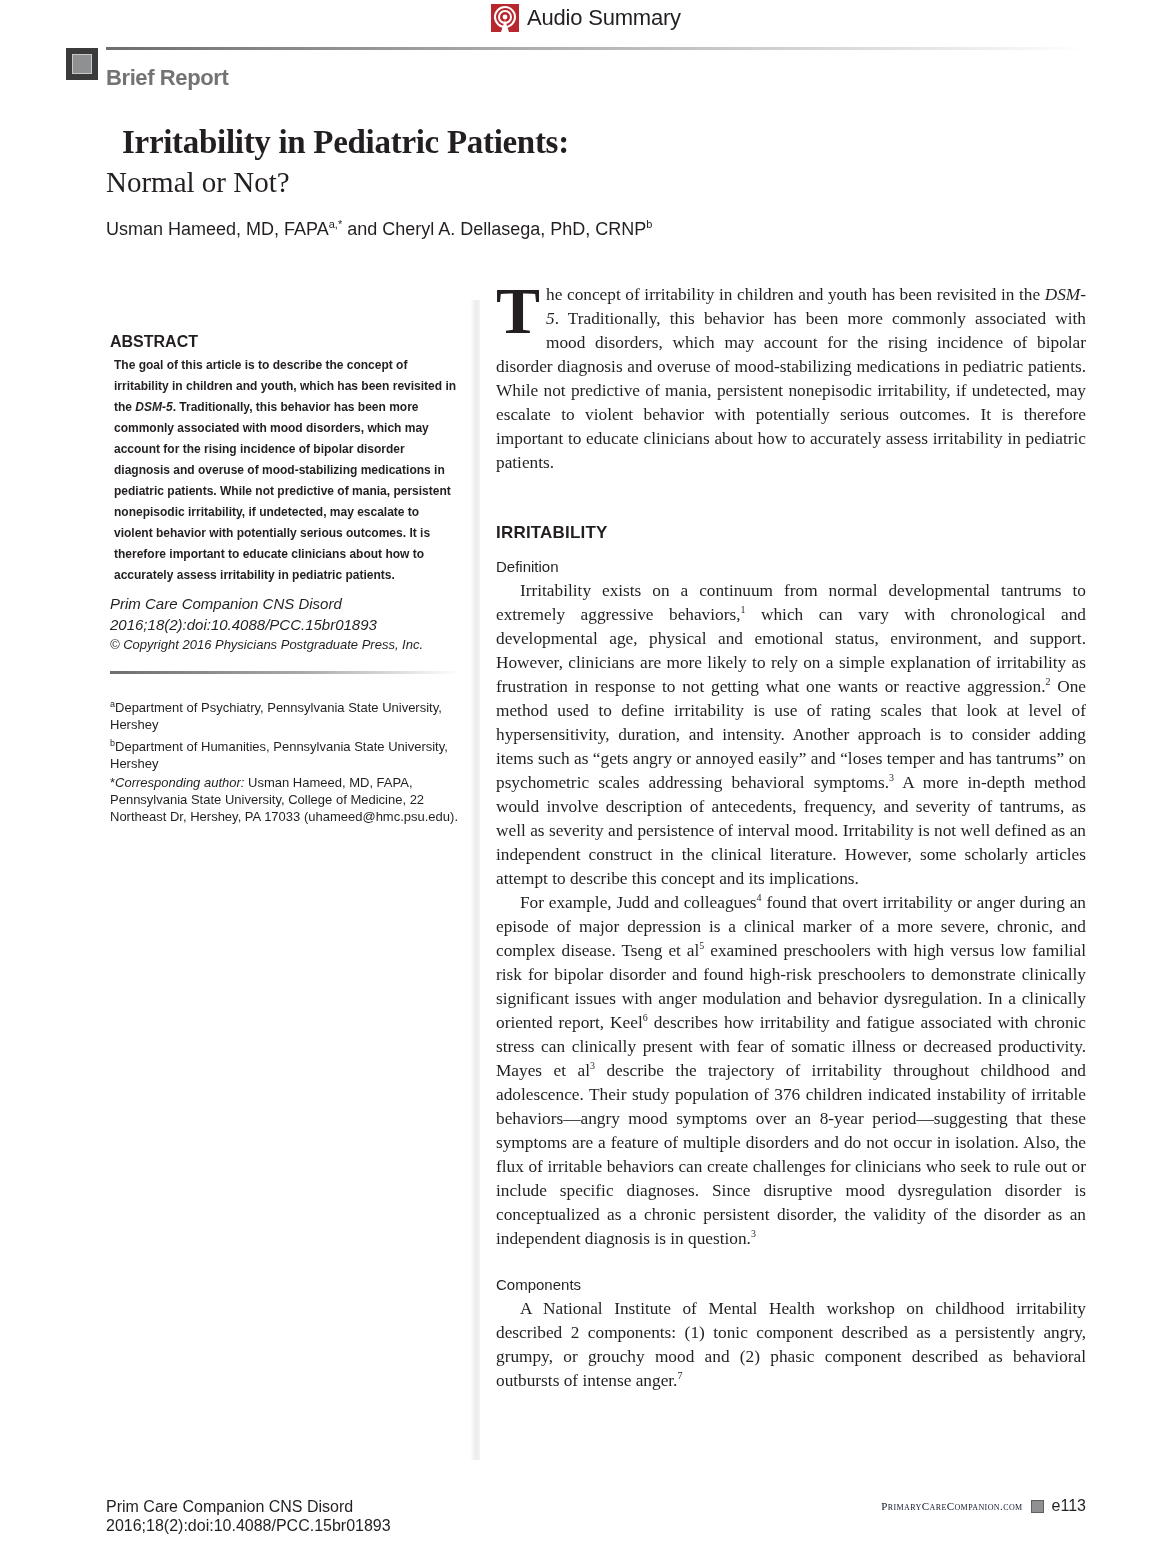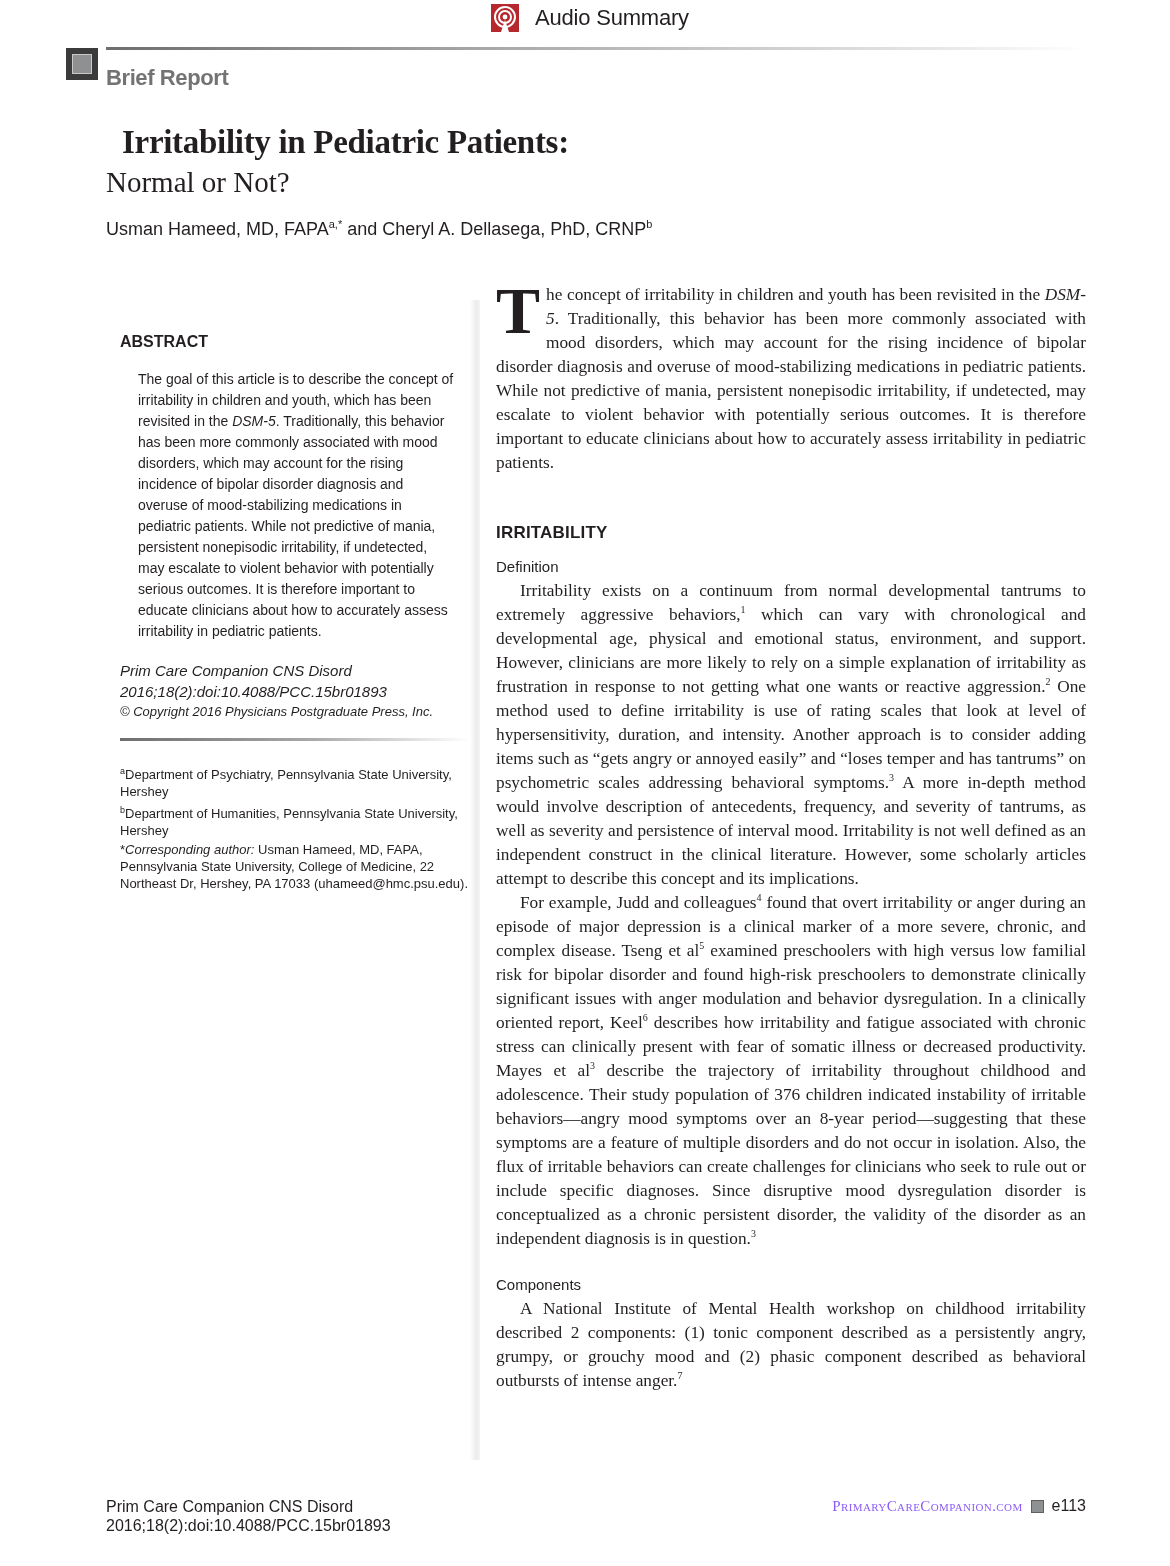--- a/index.html
+++ b/index.html
@@ -1,42 +1,42 @@
 <!DOCTYPE html>
 <html><head>
   <meta charset="utf-8">
   <style>
     html, body { margin: 0; padding: 0; background: #ffffff; }
     body { width: 1170px; height: 1566px; position: relative; overflow: hidden; color: #231f20; }
     .sans { font-family: "Liberation Sans", "DejaVu Sans", sans-serif; }
     .serif { font-family: "Liberation Serif", "DejaVu Serif", serif; }
 
     
-    .audio { position: absolute; left: 491px; top: 4px; display: flex; align-items: center; gap: 16px; cursor: pointer; }
+    .audio { position: absolute; left: 491px; top: 4px; display: flex; align-items: center; gap: 8px; cursor: pointer; }
     .audio-icon { width: 28px; height: 28px; background: #b7282e; position: relative; overflow: hidden; }
     .audio-icon svg { position: absolute; left: 0; top: 0; }
     .audio-label { font-size: 22px; color: #231f20; letter-spacing: -0.2px; }
 
     
     .header-rule { position: absolute; left: 106px; top: 47px; width: 980px; height: 3px;
       background: linear-gradient(to right, #6d6e70 0%, #a7a9ab 40%, #e6e7e8 85%, rgba(255,255,255,0) 100%); }
     .section-box { position: absolute; left: 66px; top: 48px; width: 32px; height: 32px; background: #3b3b3c; }
     .section-box-inner { position: absolute; left: 6px; top: 6px; width: 18px; height: 18px; background: #8f9092; border: 1px solid #c9c9ca; }
     .section-label { position: absolute; left: 106px; top: 53px; font-size: 22px; font-weight: bold; color: #737373; letter-spacing: -0.4px; margin-top: 12px; }
 
     
     .title { position: absolute; left: 122px; top: 124px; font-size: 33px; font-weight: bold; letter-spacing: -0.3px; }
     .subtitle { position: absolute; left: 106px; top: 166px; font-size: 29px; }
     .authors { position: absolute; left: 106px; top: 218px; font-size: 18px; }
     .authors sup { font-size: 11px; vertical-align: 7px; }
 
     
-    .left-col { position: absolute; left: 120px; top: 333px; width: 352px; }
+    .left-col { position: absolute; left: 110px; top: 333px; width: 352px; }
     .abstract-heading { font-size: 16px; font-weight: bold; margin: 0 0 3px 0; }
-    .abstract-text { font-size: 14px; line-height: 21px; margin: 18px; }
+    .abstract-text { font-size: 12px; line-height: 21px; margin: 4px; font-weight: bold; }
     .citation { font-size: 15px; line-height: 21px; margin-top: 7px; font-style: italic; }
     .copyright { font-size: 13px; line-height: 20px; font-style: italic; }
     .left-rule { height: 3px; margin-top: 16px; width: 350px;
       background: linear-gradient(to right, #6d6e70 0%, #a7a9ab 55%, #ffffff 100%); }
     .affils { margin-top: 22px; font-size: 13px; line-height: 17px; }
     .affils p { margin: 0 0 2px 0; }
     .affils sup { font-size: 9px; vertical-align: 5px; }
 
     
     .col-shade { position: absolute; left: 470px; top: 300px; width: 10px; height: 1160px;
@@ -49,21 +49,21 @@
     .indent { text-indent: 24px; }
     .sec-head { font-size: 17px; font-weight: bold; margin: 46px 0 10px 0; letter-spacing: 0.2px; }
     .sub-head { font-size: 15px; font-weight: normal; margin: 0; line-height: 24px; }
     .sub-head.spaced { margin-top: 22px; }
     .right-col sup { font-size: 10px; vertical-align: 7px; line-height: 0; }
     .italic { font-style: italic; }
 
     
     .footer-left { position: absolute; left: 106px; top: 1497px; font-size: 16px; line-height: 19px; }
     .footer-right { position: absolute; right: 84px; top: 1497px; display: flex; align-items: center; gap: 8px; }
-    .footer-site { font-size: 15px; font-variant: small-caps; letter-spacing: 0.4px; color: #8b5cf6; text-decoration: none; }
+    .footer-site { font-size: 11px; font-variant: small-caps; letter-spacing: 0.4px; color: #0f172a; text-decoration: none; }
     .footer-box { width: 11px; height: 11px; background: #8f9092; border: 1px solid #5e5f61; }
     .footer-page { font-size: 16px; }
   </style>
 </head>
 <body>
 
 <div class="audio">
   <div class="audio-icon">
     <svg width="28" height="28" viewBox="0 0 28 28">
       <circle cx="14" cy="13" r="10" fill="none" stroke="#ffffff" stroke-width="2"></circle>

